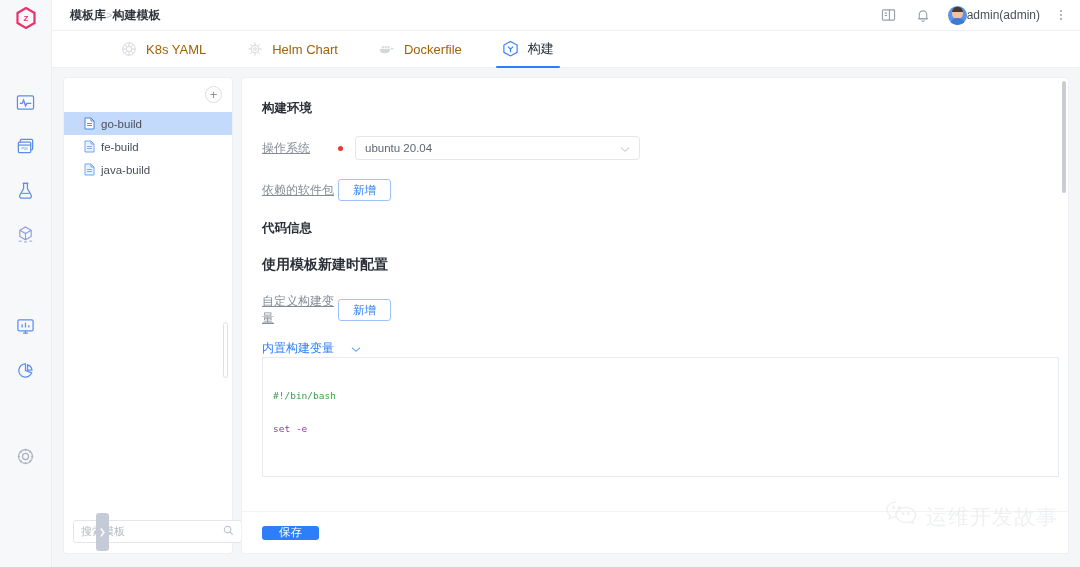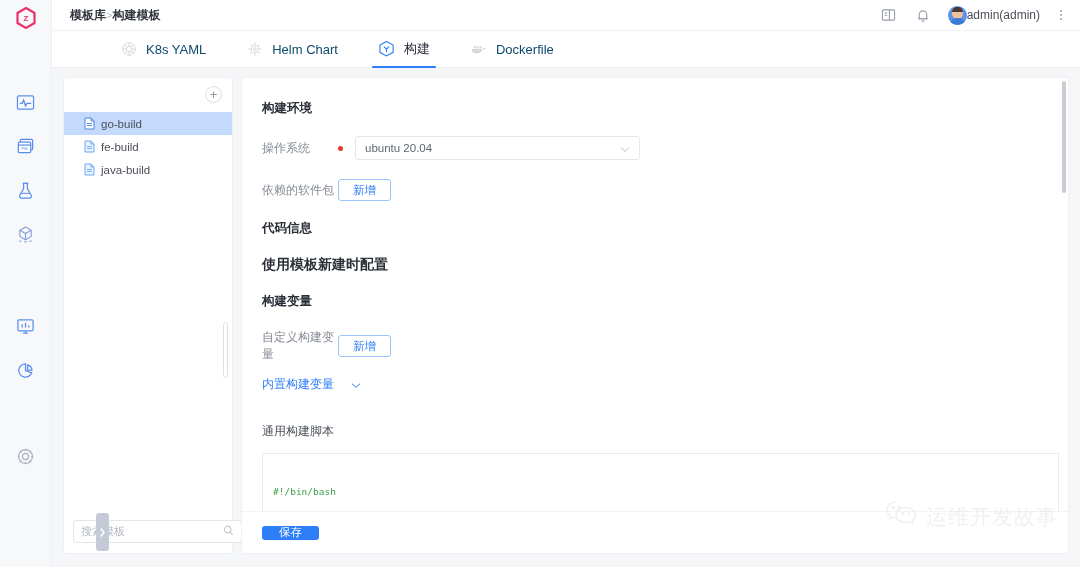--- a/index.html
+++ b/index.html
@@ -50,21 +50,21 @@
 
   
   .tabs {
     position: absolute; left: 52px; top: 31px; right: 0; height: 37px;
     background: #ffffff; border-bottom: 1px solid #eceef1;
     display: flex; align-items: center; padding-left: 48px; gap: 0;
   }
   .tab {
     height: 37px; display: flex; align-items: center; gap: 9px;
     padding: 0 20px; cursor: pointer; position: relative;
-    font-size: 13px; color: #0c4a6e;
+    font-size: 13px; color: #a16207;
   }
   .tab.active { color: #1e2430; }
   .tab.active::after {
     content: ""; position: absolute; left: 14px; right: 14px; bottom: 0;
     height: 2px; background: #2e7ef7; border-radius: 2px;
   }
   .tab-ic { width: 17px; height: 17px; display: flex; align-items: center; justify-content: center; }
 
   
   .body-wrap { position: absolute; left: 52px; top: 68px; right: 0; bottom: 0; padding: 10px 12px 14px 12px; }
@@ -114,21 +114,21 @@
   
   .panel-main {
     flex: 1; background: #ffffff; border-radius: 3px; position: relative;
     box-shadow: 0 0 0 1px #eef0f3; overflow: hidden;
   }
   .main-inner { padding: 22px 0 0 20px; height: 100%; }
   .sec-title { font-size: 12.5px; font-weight: bold; color: #2b3038; margin-bottom: 19px; }
   .sec-title.strong { font-size: 14px; }
 
   .frow { display: flex; align-items: center; margin-bottom: 19px; }
-  .flabel { width: 76px; font-size: 12px; color: #868c95; flex: none; }
+  .flabel { width: 76px; font-size: 12px; color: #868c95; flex: none; text-decoration: underline; }
   .req-dot { width: 5px; height: 5px; border-radius: 50%; background: #e8392f; margin-right: 12px; flex: none; }
   .select {
     width: 285px; height: 24px; border: 1px solid #e4e7eb; border-radius: 3px;
     display: flex; align-items: center; padding: 0 9px; background: #fff; cursor: pointer;
   }
   .select .val { flex: 1; font-size: 11.5px; color: #606670; }
   .btn-outline {
     height: 22px; padding: 0 14px; border: 1px solid #9ec3fb; border-radius: 3px;
     background: #fff; color: #2e7ef7; font-size: 11.5px; cursor: pointer;
     display: flex; align-items: center; font-family: "Liberation Sans", sans-serif;
@@ -289,41 +289,41 @@
     </div>
     <div class="tab">
       <span class="tab-ic">
         <svg width="16" height="16" viewBox="0 0 18 18" fill="none" stroke="#d4d7dc" stroke-width="1.1">
           <circle cx="9" cy="9" r="4.2"></circle>
             <circle cx="9" cy="9" r="1.5"></circle>
           <path d="M9 1.5 L9 4.8 M9 13.2 L9 16.5 M1.5 9 L4.8 9 M13.2 9 L16.5 9 M3.7 3.7 L6 6 M12 12 L14.3 14.3 M14.3 3.7 L12 6 M6 12 L3.7 14.3"></path>
         </svg>
       </span>
       <span>Helm Chart</span>
-    </div>
-    <div class="tab active">
-      <span class="tab-ic">
-        <svg width="17" height="18" viewBox="0 0 18 19" fill="none" stroke="#2e7ef7" stroke-width="1.2">
-          <path d="M9 1.5 L16 5.3 L16 13 L9 16.8 L2 13 L2 5.3 Z"></path>
-          <path d="M6.3 7 L9 9.6 L11.7 7 M9 9.6 L9 13"></path>
-        </svg>
-      </span>
-      <span>构建</span>
     </div>
     <div class="tab">
       <span class="tab-ic">
         <svg width="17" height="14" viewBox="0 0 18 14" fill="#d4d7dc">
           <path d="M2 7 L13 7 A4.5 4.5 0 0 1 8.5 11.5 L6 11.5 A4 4 0 0 1 2 7.5 Z"></path>
           <rect x="4" y="4" width="2.2" height="2.3"></rect>
             <rect x="7" y="4" width="2.2" height="2.3"></rect>
           <rect x="10" y="4" width="2.2" height="2.3"></rect>
           <path d="M13.5 6.2 Q15.5 5 16.8 6.3 Q15.8 8 13.8 7.4 Z"></path>
         </svg>
       </span>
       <span>Dockerfile</span>
+    </div>
+    <div class="tab active">
+      <span class="tab-ic">
+        <svg width="17" height="18" viewBox="0 0 18 19" fill="none" stroke="#2e7ef7" stroke-width="1.2">
+          <path d="M9 1.5 L16 5.3 L16 13 L9 16.8 L2 13 L2 5.3 Z"></path>
+          <path d="M6.3 7 L9 9.6 L11.7 7 M9 9.6 L9 13"></path>
+        </svg>
+      </span>
+      <span>构建</span>
     </div>
   </div>
 
   <div class="body-wrap">
     <div class="cols">
 
       <div class="panel-left">
         <div class="pl-top">
           <div class="add-circle">+</div>
         </div>
@@ -393,37 +393,35 @@
           </div>
 
           <div class="frow">
             <span class="flabel">依赖的软件包</span>
             <button class="btn-outline">新增</button>
           </div>
 
           <div class="sec-title">代码信息</div>
           <div class="sec-title strong">使用模板新建时配置</div>
 
-          <div class="sec-title">构建变量</div>
 
           <div class="frow">
             <span class="flabel">自定义构建变量</span>
             <button class="btn-outline">新增</button>
           </div>
 
           <div class="link-row">
             <span>内置构建变量</span>
             <span>
               <svg width="10" height="7" viewBox="0 0 11 7" fill="none" stroke="#2e7ef7" stroke-width="1.1">
                 <path d="M1 1.5 L5.5 5.5 L10 1.5"></path>
               </svg>
             </span>
           </div>
 
-          <div class="script-label">通用构建脚本</div>
 
           <div class="code-box">
             <div class="code">
               <div class="cl c-green">#!/bin/bash</div>
               <div class="cl c-purple">set -e</div>
               
               
               
               
               

